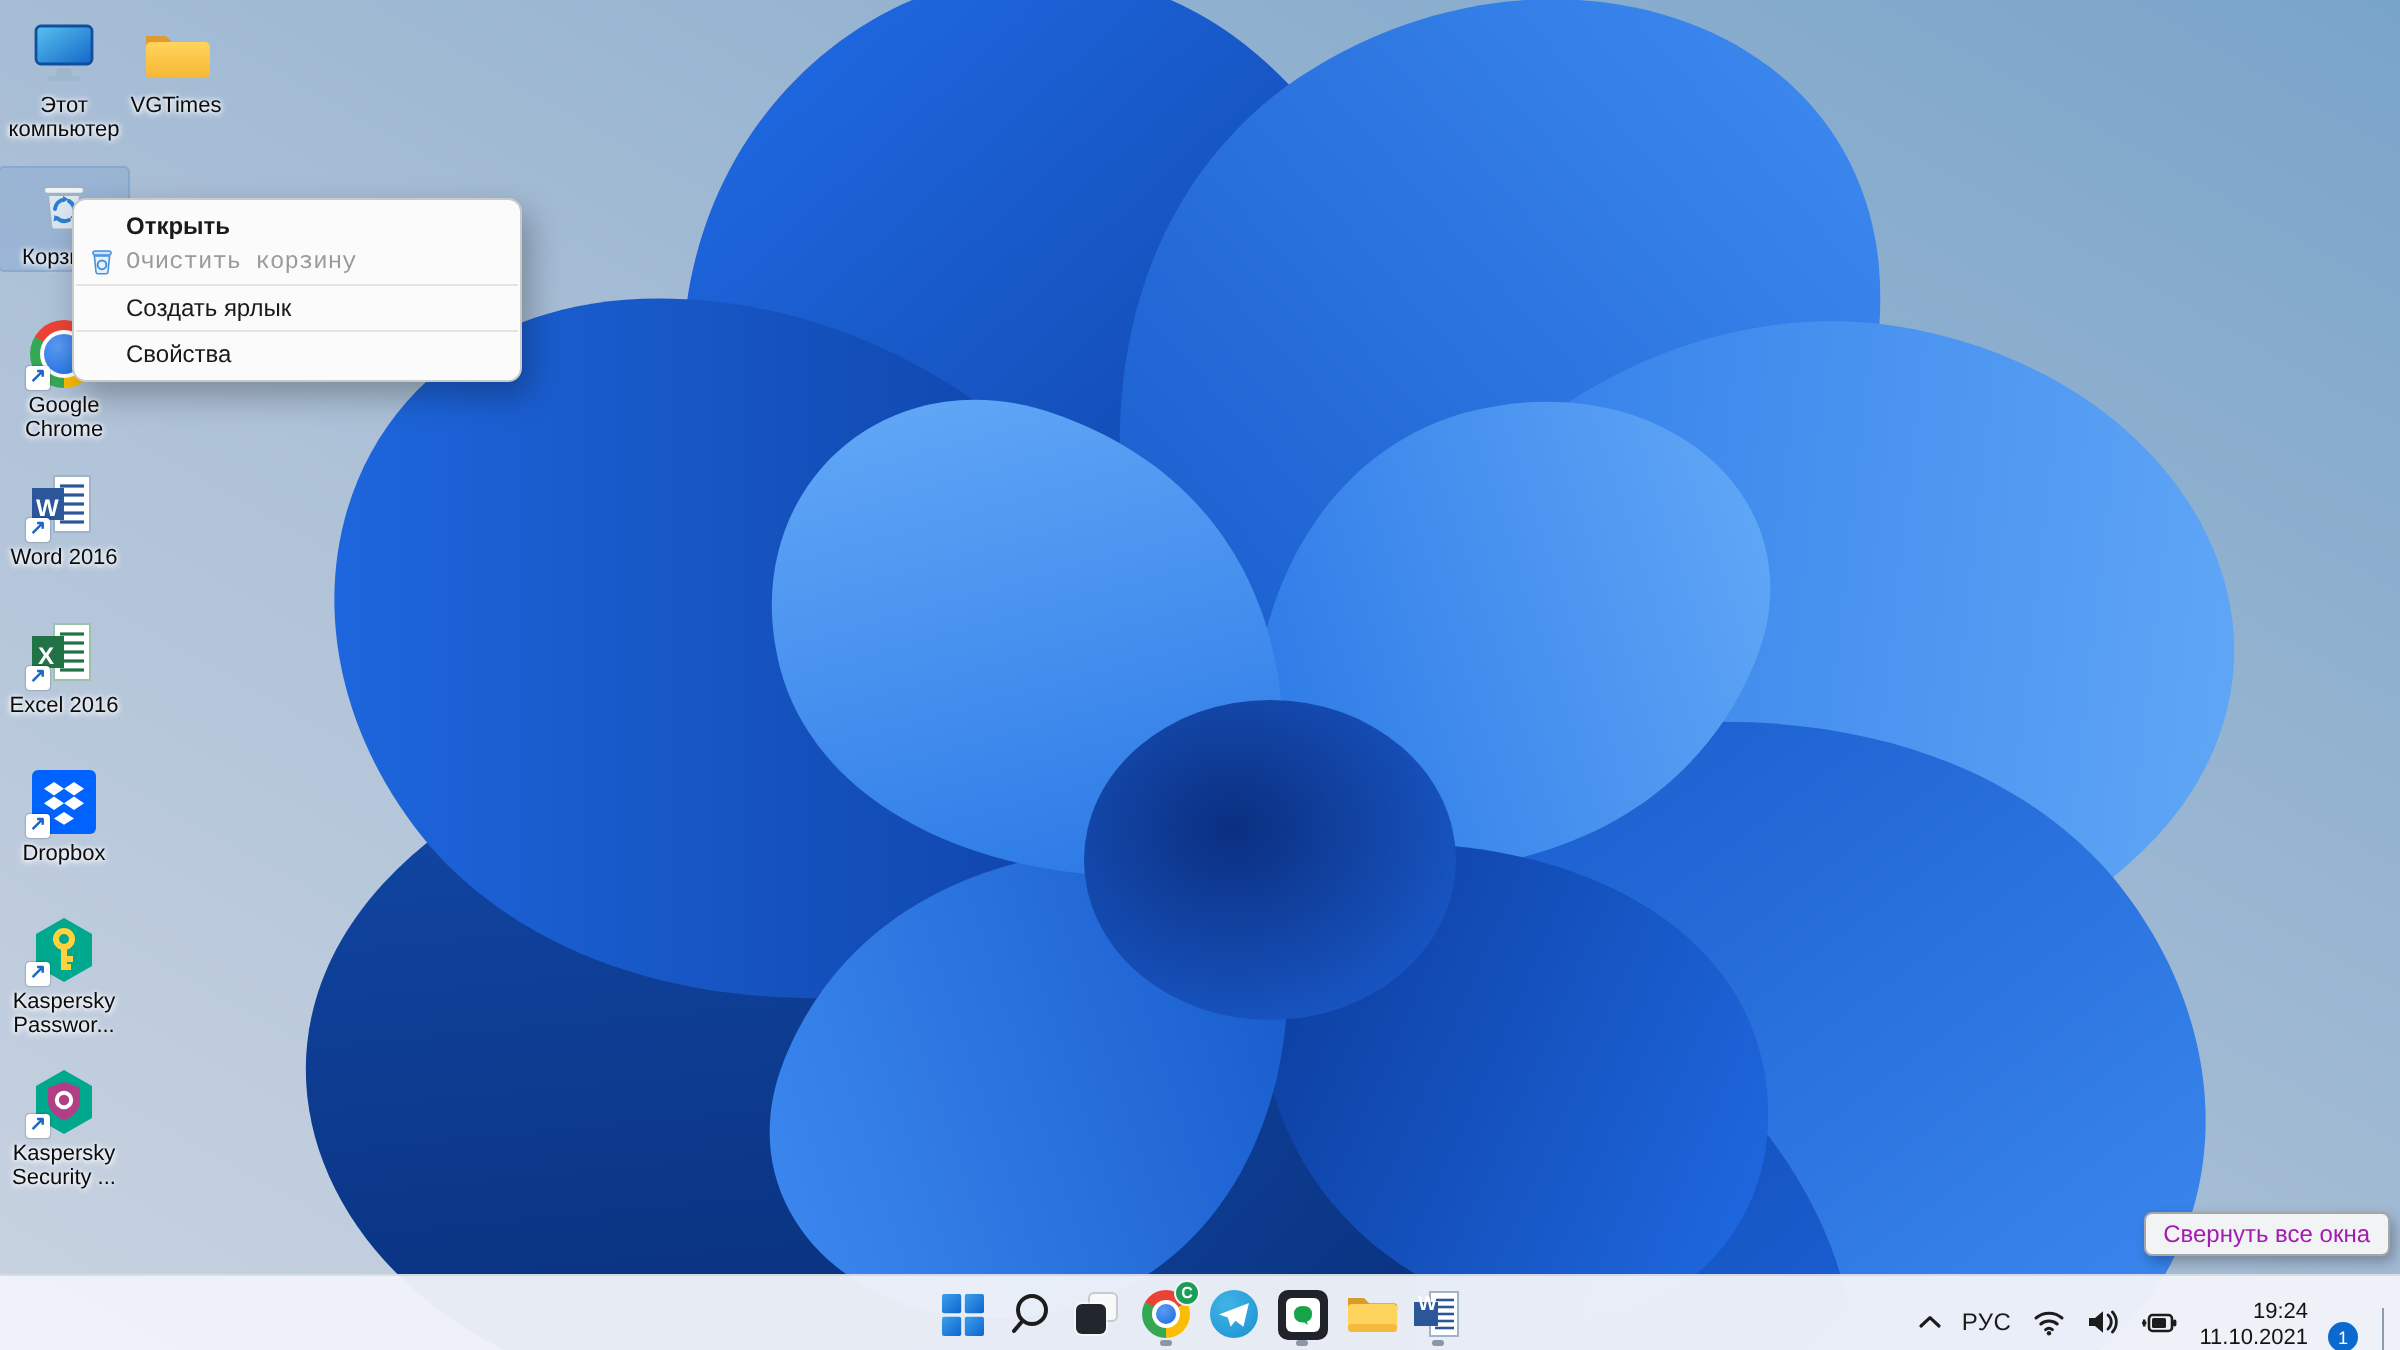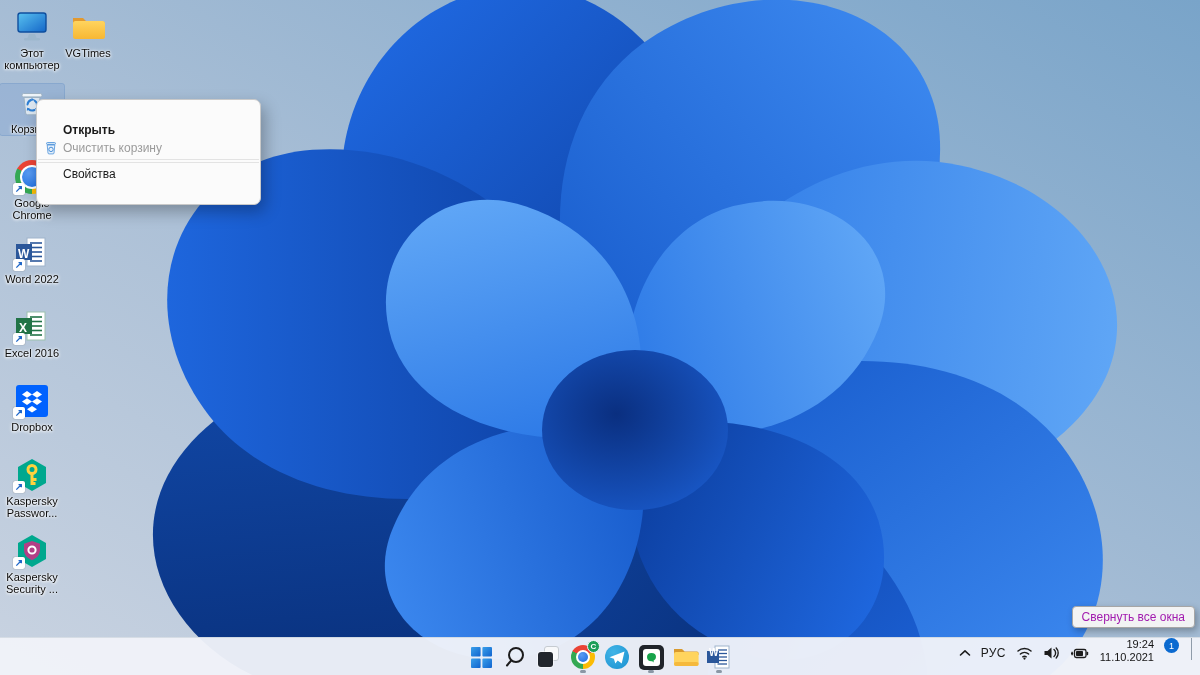--- a/index.html
+++ b/index.html
@@ -22,25 +22,25 @@
   .desktop-icon.selected { background:rgba(130,165,210,.42); outline:1px solid rgba(110,150,200,.55); border-radius:2px; }
   .shortcut-badge { position:absolute; left:1px; bottom:1px; width:12px; height:12px;
     background:#fff; border-radius:2px; box-shadow:0 0 1px rgba(0,0,0,.5);
     display:flex; align-items:center; justify-content:center;
     font-size:10px; font-weight:bold; color:#1e66c7; line-height:10px; }
   .tile-letter { position:absolute; color:#fff; font-weight:bold; font-size:12px; }
 
   
   .context-menu { position:absolute; left:36px; top:99px; width:225px;
     background:#fbfbfb; border:1px solid #c9c9c9; border-radius:7px;
-    box-shadow:4px 7px 16px rgba(0,0,0,.28); padding:21px 0; z-index:30; font-size:12px; }
+    box-shadow:4px 7px 16px rgba(0,0,0,.28); padding:4px 0; z-index:30; font-size:12px; }
   .cm-item { position:relative; height:18px; line-height:18px; padding-left:26px;
     color:#1a1a1a; white-space:nowrap; }
   .cm-item.bold { font-weight:bold; }
-  .cm-item.disabled { color:#9b9b9b; }
+  .cm-item.disabled { color:#9b9b9b;font-family:Liberation Mono, monospace; }
   .cm-item .cm-ico { position:absolute; left:7px; top:2px; width:14px; height:14px; }
   .cm-sep { height:1px; background:#e3e3e3; margin:2px 1px; }
 
   
   .taskbar { position:absolute; left:0; bottom:0; width:1200px; height:38px;
     background:rgba(240,243,249,.96); border-top:1px solid rgba(170,182,196,.35); z-index:40; }
   .tb-center { position:absolute; left:50%; top:0; height:38px; transform:translateX(-50%);
     display:flex; align-items:center; }
   .tb-btn { position:relative; width:34px; height:36px; display:flex; align-items:center;
     justify-content:center; border-radius:4px; }
@@ -57,21 +57,21 @@
   .tv-back { position:absolute; top:7px; left:12px; width:15px; height:15px;
     background:#f7f8fa; border:1px solid #c6cbd1; border-radius:3px; }
   .tv-front { position:absolute; top:13px; left:6px; width:15px; height:15px;
     background:#22262d; border-radius:3px; box-shadow:0 0 0 1px rgba(255,255,255,.5); }
   .ev-outer { width:25px; height:25px; background:#20242a; border-radius:5px;
     display:flex; align-items:center; justify-content:center; }
   .ev-inner { width:17px; height:17px; background:#fff; border-radius:3px;
     display:flex; align-items:center; justify-content:center; }
 
   .tb-tray { position:absolute; right:8px; top:0; height:38px; display:flex;
-    align-items:flex-start; }
+    align-items:flex-end; }
   .tray-item { display:flex; align-items:center; justify-content:center; height:30px;
     padding:0 5px; border-radius:4px; color:#1b1b1b; }
   .tray-lang { font-size:12px; letter-spacing:.3px; }
   .tray-clock { text-align:right; font-size:11px; line-height:13px; color:#141414; padding:0 6px; }
   .tray-badge { width:15px; height:15px; border-radius:50%; background:#0b6ad0; color:#fff;
     font-size:9px; display:flex; align-items:center; justify-content:center; margin:0 4px; }
   .show-desktop { width:1px; height:22px; background:#8f9caa; margin-left:8px; }
 
   .tooltip { position:absolute; right:5px; bottom:47px; background:#f2f3f4;
     border:1px solid #a6a6a6; border-radius:4px; padding:3px 9px; font-size:12px;
@@ -200,21 +200,21 @@
             <line x1="16" y1="12.5" x2="28" y2="12.5"></line>
           <line x1="16" y1="17" x2="28" y2="17"></line>
             <line x1="16" y1="21.5" x2="28" y2="21.5"></line>
           <line x1="16" y1="26" x2="28" y2="26"></line>
         </g>
         <rect x="2" y="9" width="16" height="16" fill="#2b579a"></rect>
       </svg>
       <span class="tile-letter" style="left:6px;top:13px">W</span>
       <span class="shortcut-badge">↗</span>
     </div>
-    <div class="lbl">Word 2022</div>
+    <div class="lbl">Word 2016</div>
   </div>
 
   <div class="desktop-icon" style="left:0;top:308px">
     <div class="art">
       <svg width="36" height="36" viewBox="0 0 36 36">
         <rect x="13" y="3" width="18" height="28" fill="#ffffff" stroke="#9cc1ad" stroke-width="1"></rect>
         <g stroke="#217346" stroke-width="1.6">
           <line x1="16" y1="8" x2="28" y2="8"></line>
             <line x1="16" y1="12.5" x2="28" y2="12.5"></line>
           <line x1="16" y1="17" x2="28" y2="17"></line>
@@ -276,20 +276,21 @@
       <span class="cm-ico">
         <svg width="14" height="14" viewBox="0 0 14 14">
           <rect x="2.5" y="1.5" width="9" height="2" rx="1" fill="#cfe3f5" stroke="#4a90d9" stroke-width="0.8"></rect>
           <path d="M3.2,4 h7.6 l-0.8,8 a1,1 0 0 1 -1,0.9 h-4 a1,1 0 0 1 -1,-0.9 Z" fill="#e7f1fb" stroke="#4a90d9" stroke-width="0.8"></path>
           <circle cx="7" cy="8.4" r="2.2" fill="none" stroke="#4a90d9" stroke-width="1"></circle>
         </svg>
       </span>
       <span>Очистить корзину</span>
     </div>
     <div class="cm-sep"></div>
+    <div class="cm-item">Создать ярлык</div>
     <div class="cm-sep"></div>
     <div class="cm-item">Свойства</div>
   </div>
 
   <div class="tooltip">Свернуть все окна</div>
 
   <div class="taskbar">
 
     <div class="tb-center">
 

